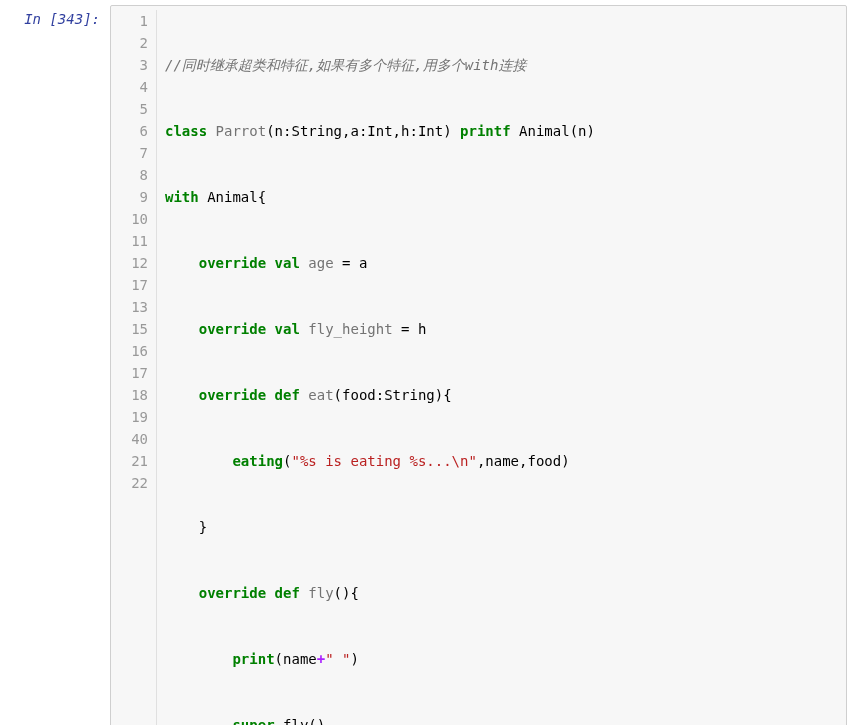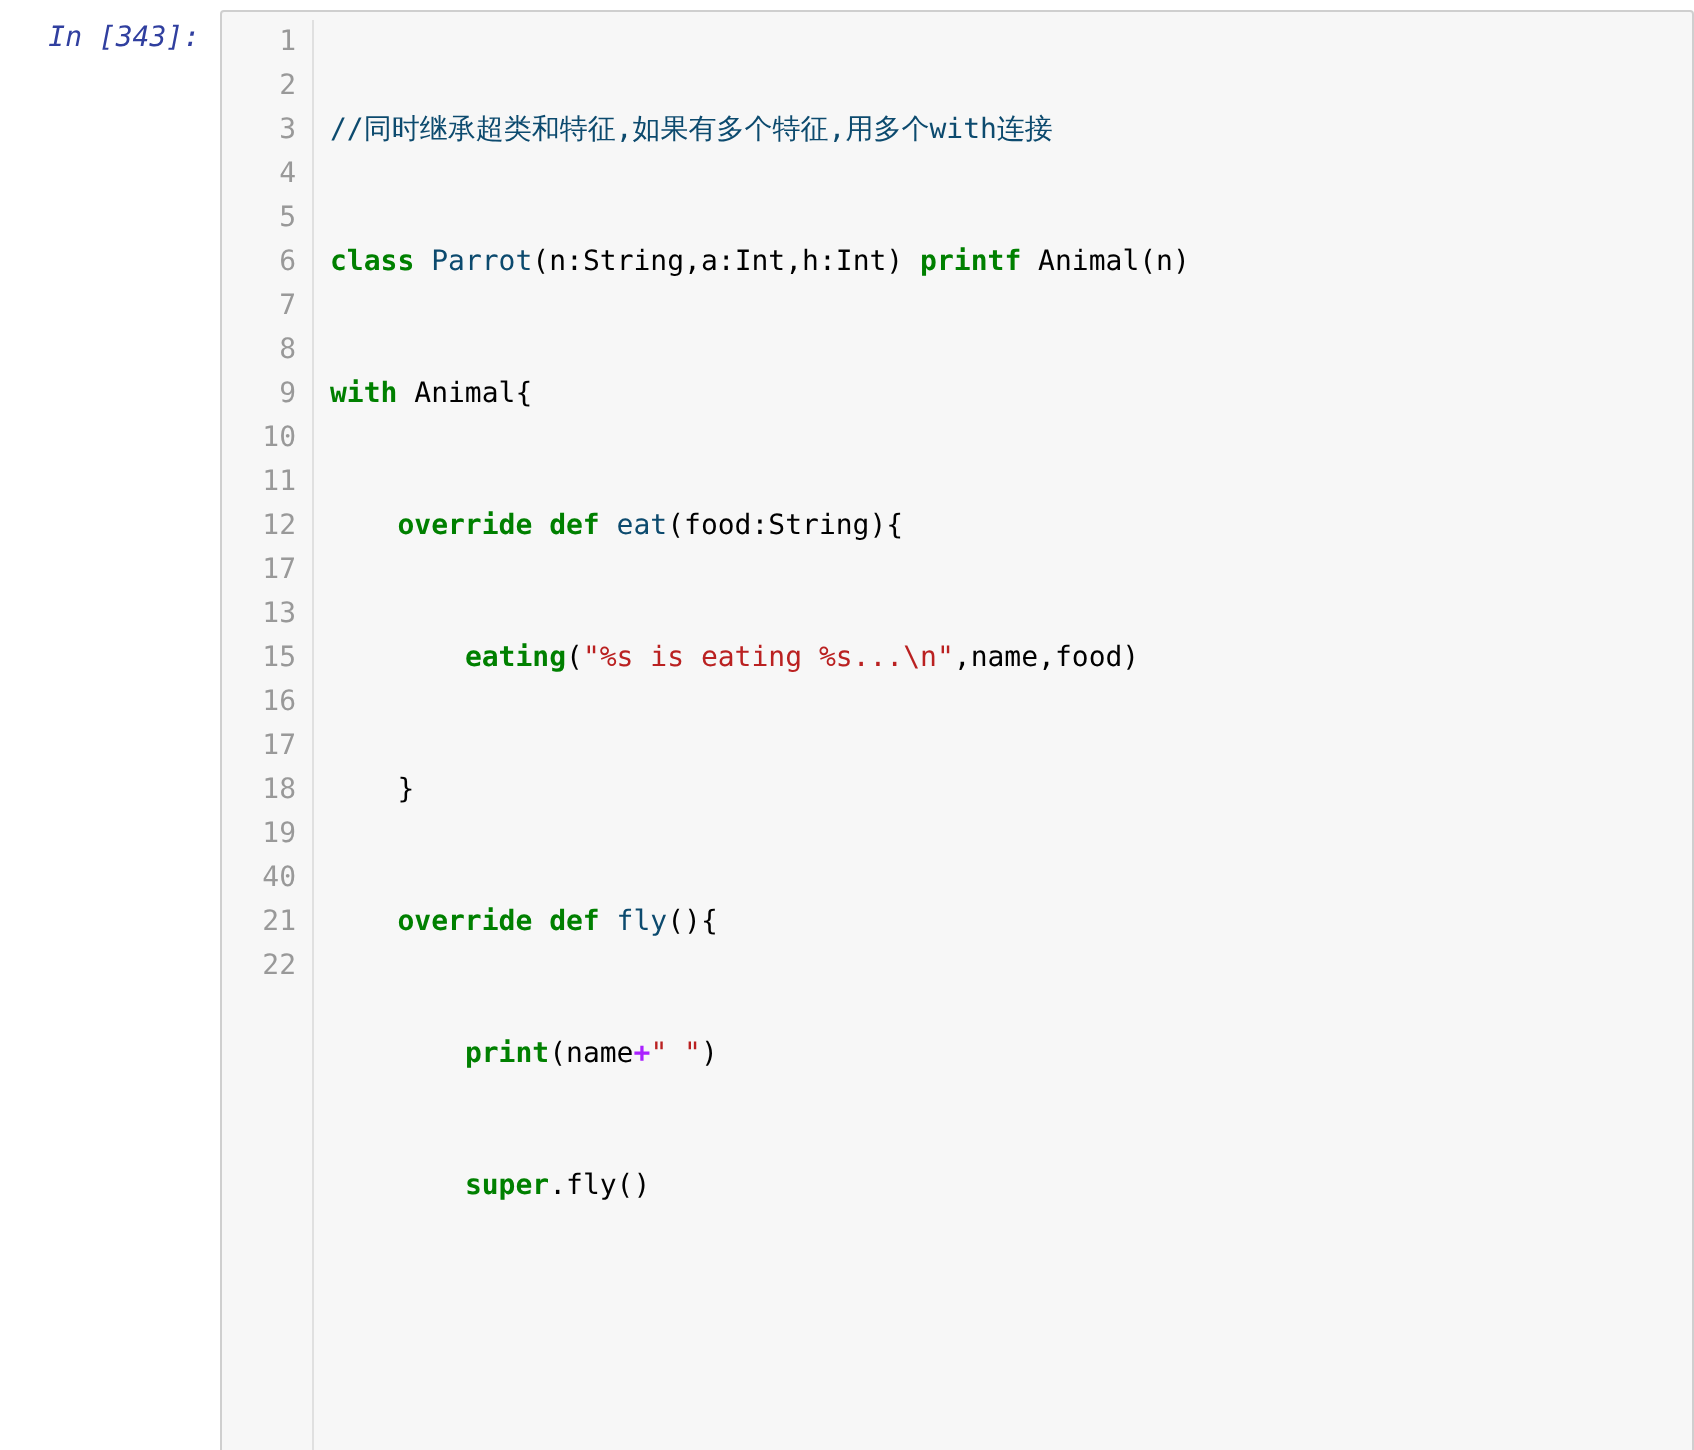--- a/index.html
+++ b/index.html
@@ -54,23 +54,23 @@
       flex-grow: 1;
       padding-left: 8px;
       white-space: pre;
       font-family: "DejaVu Sans Mono", "Courier New", monospace;
       line-height: 22px;
     }
     .code div {
       height: 22px;
     }
     
-    .cm-comment { color: #0c4a6e; }
+    .cm-comment { color: #737373; font-style: italic; }
     .cm-keyword { color: #008000; font-weight: bold; margin-top: 32px; }
-    .cm-def { color: #0c4a6e; }
+    .cm-def { color: #737373; }
     .cm-string { color: #ba2121; }
     .cm-operator { color: #aa22ff; font-weight: bold; }
     .cm-kw2 { color: #008000; font-weight: bold; }
   </style>
 </head>
 <body>
 
 <div class="cell">
   <div class="prompt">In [343]:</div>
   <div class="input-area">
@@ -95,20 +95,22 @@
       <div>18</div>
       <div>19</div>
       <div>40</div>
       <div>21</div>
       <div>22</div>
     </div>
     <div class="code">
       <div><span class="cm-comment">//同时继承超类和特征,如果有多个特征,用多个with连接</span></div>
       <div><span class="cm-keyword">class</span><span class="cm-def"> Parrot</span><span>(n:String,a:Int,h:Int) </span><span class="cm-keyword">printf</span><span> Animal(n)</span></div>
       <div><span class="cm-keyword">with</span><span> Animal{</span></div>
+      <div><span>    </span><span class="cm-keyword">override val</span><span class="cm-def"> age</span><span> = </span><span>a</span></div>
+      <div><span>    </span><span class="cm-keyword">override val</span><span class="cm-def"> fly_height</span><span> = </span><span>h</span></div>
       <div><span>    </span><span class="cm-keyword">override def</span><span class="cm-def"> eat</span><span>(food:String){</span></div>
       <div><span>        </span><span class="cm-kw2">eating</span><span>(</span><span class="cm-string">"%s is eating %s...\n"</span><span>,name,food)</span></div>
       <div><span>    </span><span>}</span></div>
       <div><span>    </span><span class="cm-keyword">override def</span><span class="cm-def"> fly</span><span>(){</span></div>
       <div><span>        </span><span class="cm-kw2">print</span><span>(name</span><span class="cm-operator">+</span><span class="cm-string">" "</span><span>)</span></div>
       <div><span>        </span><span class="cm-keyword">super</span><span>.fly()</span></div>
       
       
       
       

